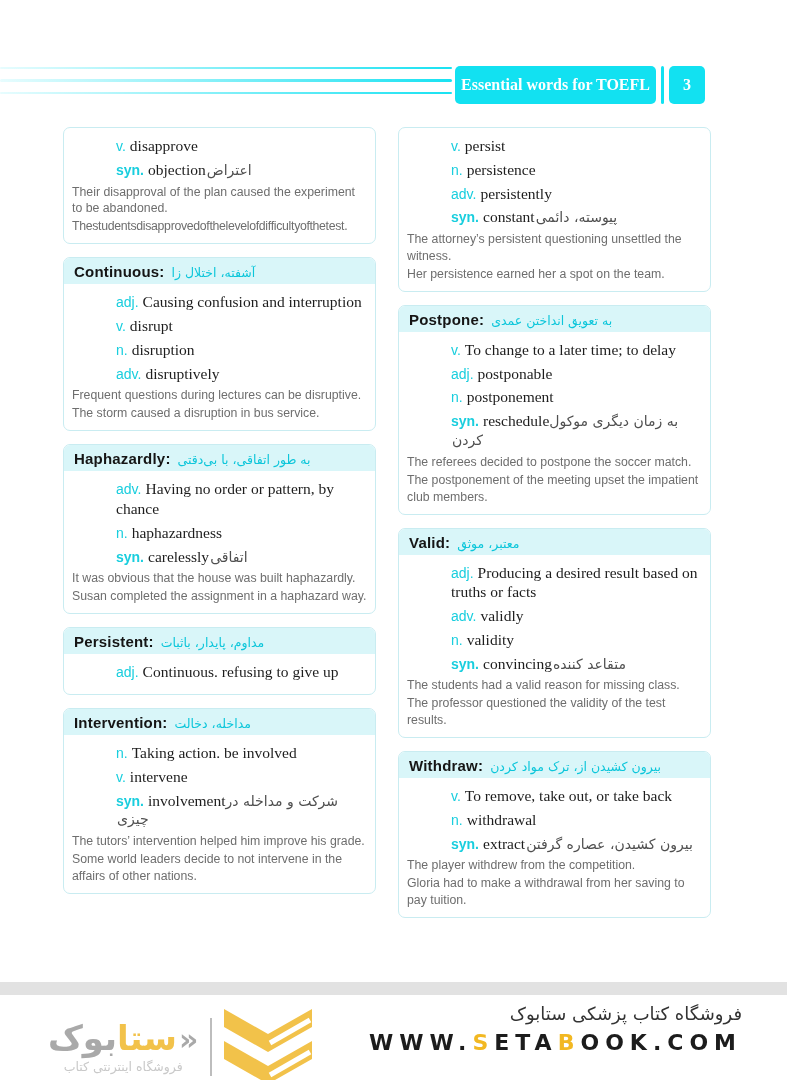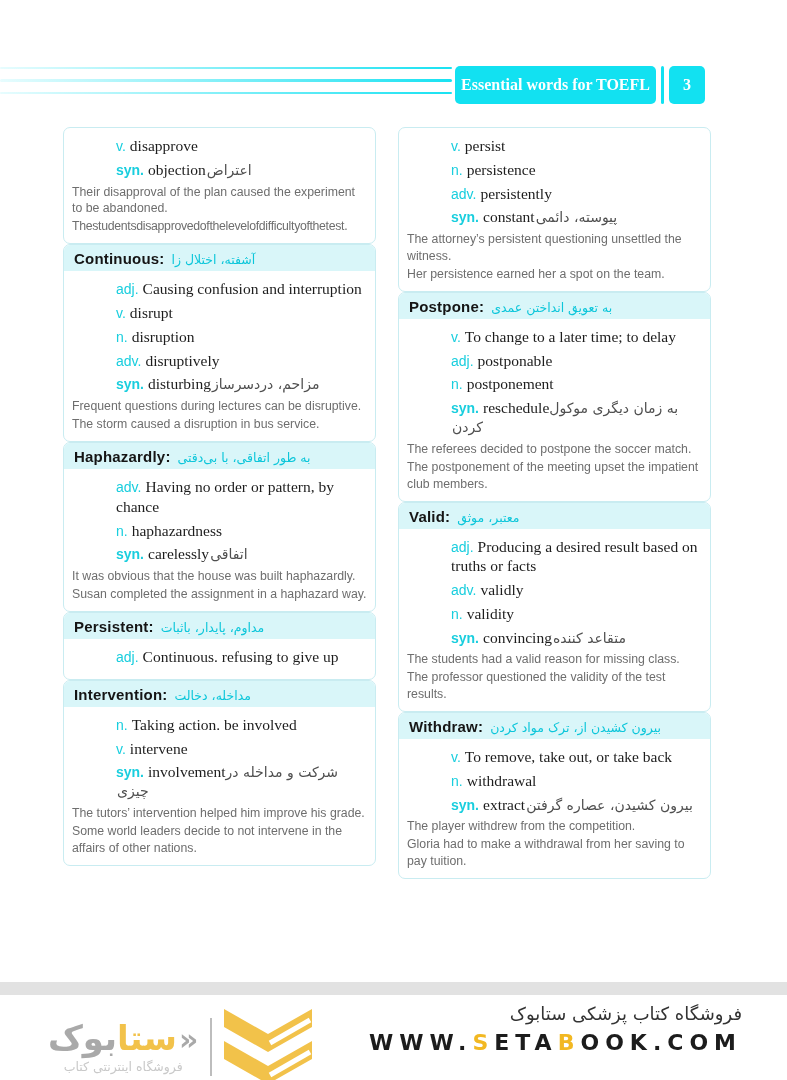--- a/index.html
+++ b/index.html
@@ -18,21 +18,21 @@
   .badge {
     background:#12e1f1; color:#ffffff; border-radius:5px;
     font-family:"Liberation Serif", serif; font-weight:bold;
     display:flex; align-items:center; justify-content:center;
   }
   .badge.main { width:201px; font-size:16px; }
   .badge-sep { width:3px; background:#12e1f1; margin:0 5px; border-radius:2px; }
   .badge.pagenum { width:36px; font-size:16px; }
 
   
-  .col { position:absolute; top:127px; width:313px; display:flex; flex-direction:column; }
+  .col { position:absolute; top:127px; width:313px; display:flex; flex-direction:column; gap:13px; }
   .col.left  { left:63px; }
   .col.right { left:398px; }
 
   .card { border:1px solid #c9ecf1; border-radius:7px; background:#ffffff; overflow:hidden; }
   .card-head {
     background:#d9f6f9; padding:5px 10px 4px 10px;
     display:flex; align-items:baseline; gap:7px;
   }
   .hw { font-weight:bold; font-size:15px; color:#151515; letter-spacing:0.2px; }
   .hw-fa { font-family:"DejaVu Sans", sans-serif; font-size:12.5px; color:#0cc6da; direction:rtl; }
@@ -93,21 +93,20 @@
       <div class="card">
         <div class="card-head">
           <span class="hw">Continuous:</span>
           <span class="hw-fa">آشفته، اختلال زا</span>
         </div>
         <div class="card-body">
           <div class="form-row"><span class="pos">adj.</span><span class="ftxt">Causing confusion and interruption</span></div>
           <div class="form-row"><span class="pos">v.</span><span class="ftxt">disrupt</span></div>
           <div class="form-row"><span class="pos">n.</span><span class="ftxt">disruption</span></div>
           <div class="form-row"><span class="pos">adv.</span><span class="ftxt">disruptively</span></div>
-          <div class="form-row syn"><span class="pos">syn.</span><span class="ftxt">disturbing</span><span class="fa-note">مزاحم، دردسرساز</span></div>
           <p class="example">Frequent questions during lectures can be disruptive.</p>
           <p class="example">The storm caused a disruption in bus service.</p>
         </div>
       </div>
       <div class="card">
         <div class="card-head">
           <span class="hw">Haphazardly:</span>
           <span class="hw-fa">به طور اتفاقی، با بی‌دقتی</span>
         </div>
         <div class="card-body">

